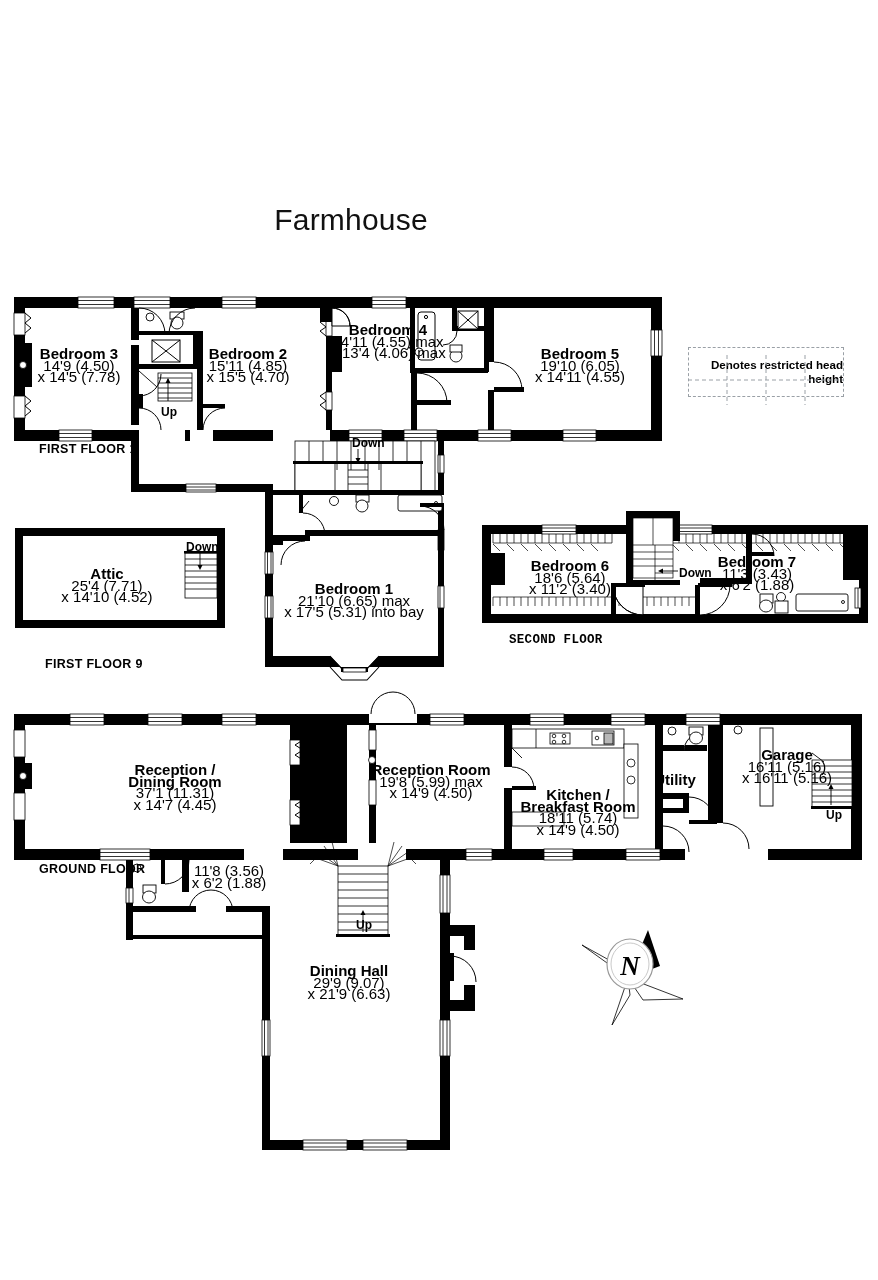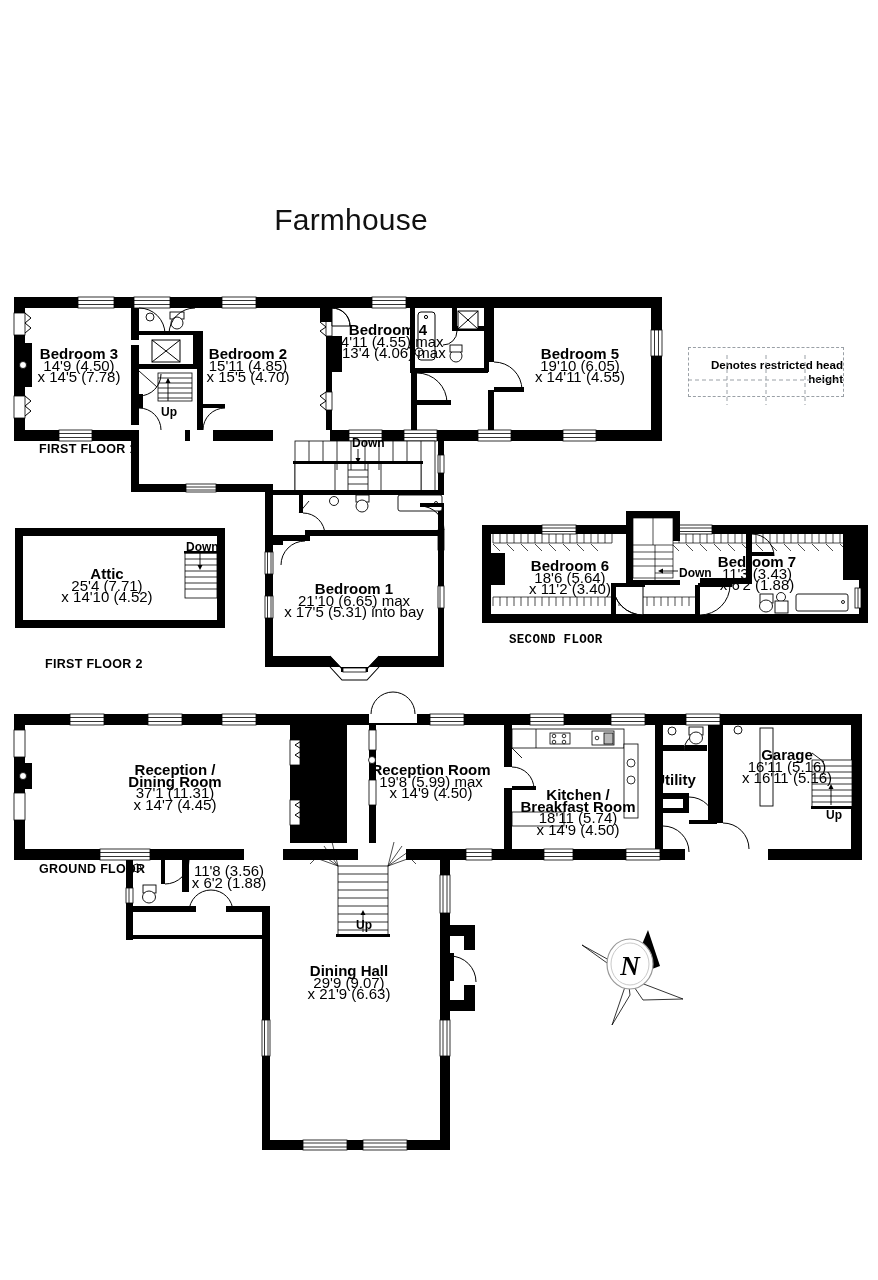--- a/index.html
+++ b/index.html
@@ -788,21 +788,21 @@
     <polygon points="628,978 582,945 618,965" fill="#fff" stroke="#000" stroke-width="0.8"></polygon>
     <polygon points="628,978 683,999 643,1000" fill="#fff" stroke="#000" stroke-width="0.8"></polygon>
     <polygon points="628,978 612,1025 630,995" fill="#fff" stroke="#000" stroke-width="0.8"></polygon>
     <ellipse cx="630" cy="964" rx="23" ry="25" fill="#fff" stroke="#999" stroke-width="1.2"></ellipse>
     <ellipse cx="630" cy="964" rx="19" ry="21" fill="#fff" stroke="#bbb" stroke-width="0.8"></ellipse>
     <text x="630" y="975" font-family="'Liberation Serif', serif" font-size="27" font-style="italic" font-weight="bold" text-anchor="middle" fill="#000">N</text>
   </g>
 </svg>
 
 <div class="floorlabel" style="left:8px; top:442px;">FIRST FLOOR 1</div>
-<div class="floorlabel" style="left:14px; top:657px;">FIRST FLOOR 2</div>
+<div class="floorlabel" style="left:14px; top:657px;">FIRST FLOOR 9</div>
 <div class="floorlabel" style="left:478px; top:633px;font-family:Liberation Mono, monospace;">SECOND FLOOR</div>
 <div class="floorlabel" style="left:8px; top:862px;">GROUND FLOOR</div>
 
 <div class="roomlabel" style="left:79px; top:348px;">
   <span class="nm">Bedroom 3</span>
   <span class="dim">14'9 (4.50)</span>
   <span class="dim">x 14'5 (7.78)</span>
 </div>
 
 <div class="roomlabel" style="left:248px; top:348px;">

